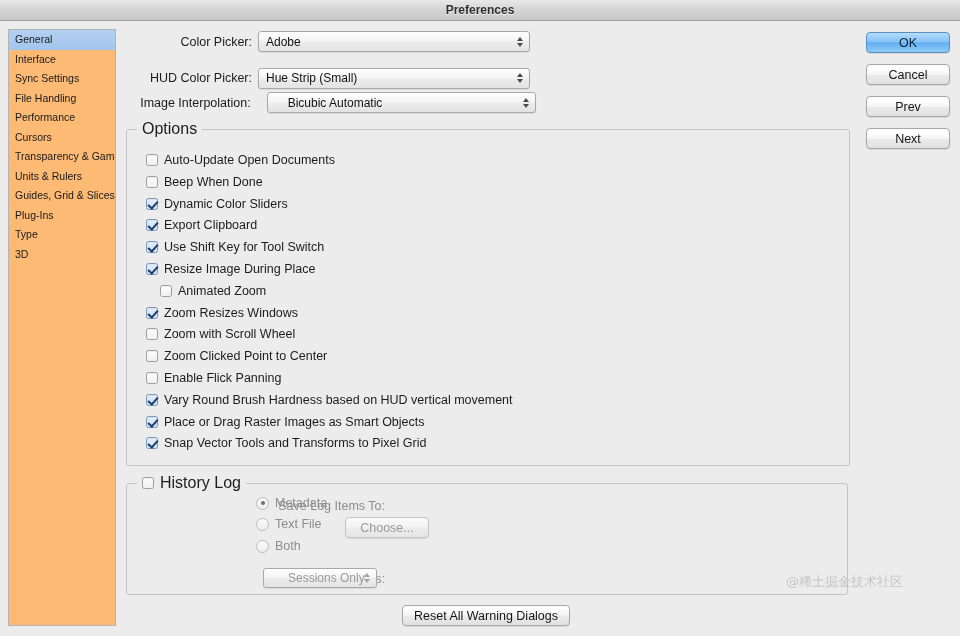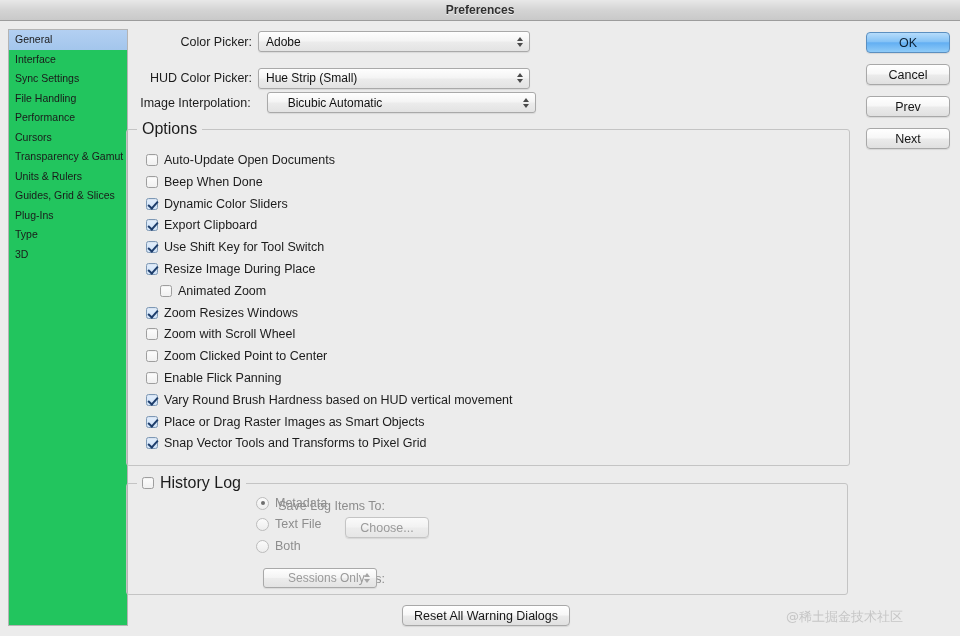--- a/index.html
+++ b/index.html
@@ -41,22 +41,22 @@
     font-size: 12px;
     font-weight: bold;
     color: #303030;
     text-shadow: 0 1px 0 rgba(255,255,255,0.75);
   }
 
   
   .sidebar {
     position: absolute;
     left: 8px; top: 29px;
-    width: 120px; height: 597px;
-    background: #22c55e;
+    width: 108px; height: 597px;
+    background: #fdba74;
     border: 1px solid #b4b4b4;
     box-sizing: border-box;
     overflow: hidden;
   }
   .sidebar-item {
     height: 19.5px;
     line-height: 19.5px;
     padding-left: 6px;
     font-size: 10.5px;
     color: #1a1a1a;
@@ -403,15 +403,15 @@
     </div>
   </div>
 
   <div class="btn default" style="left:866px; top:32px; width:84px; height:21px;">OK</div>
   <div class="btn" style="left:866px; top:64px; width:84px; height:21px;">Cancel</div>
   <div class="btn" style="left:866px; top:96px; width:84px; height:21px;">Prev</div>
   <div class="btn" style="left:866px; top:128px; width:84px; height:21px;">Next</div>
 
   <div class="btn" style="left:402px; top:605px; width:168px; height:21px;">Reset All Warning Dialogs</div>
 
-  <div class="watermark" style="left:786px; top:608px;">@稀土掘金技术社区</div>
+  <div class="watermark" style="left:786px; top:573px;">@稀土掘金技术社区</div>
 
 </div>
 
 </body></html>

